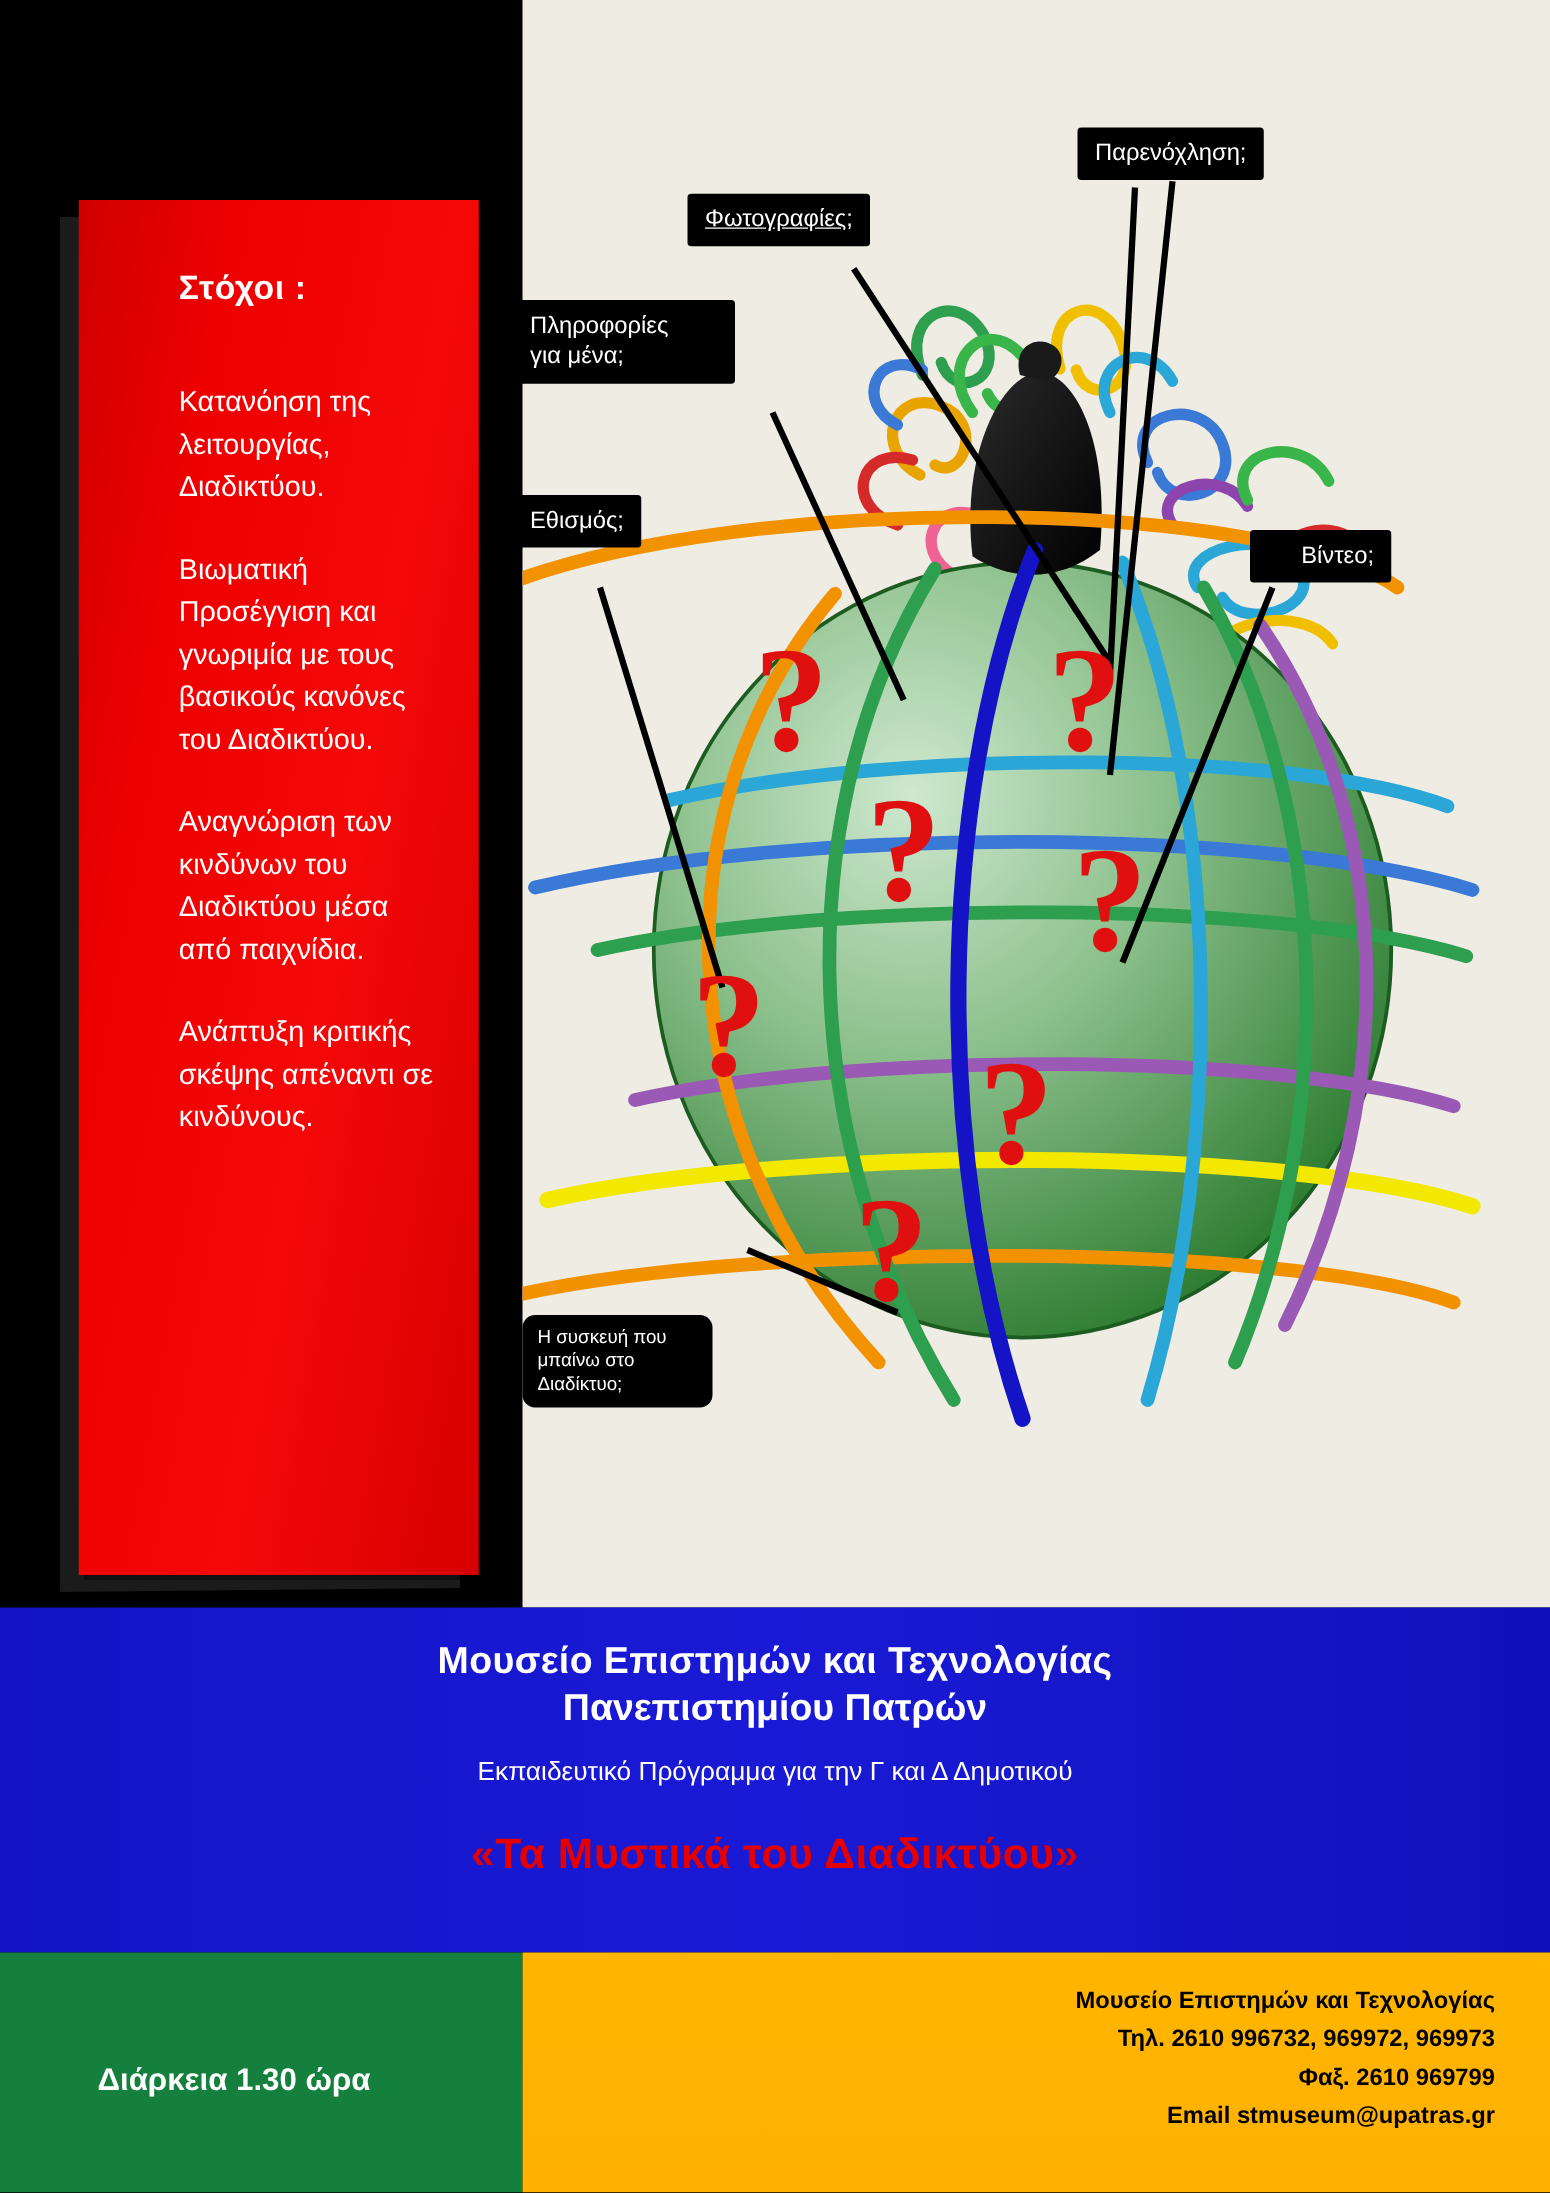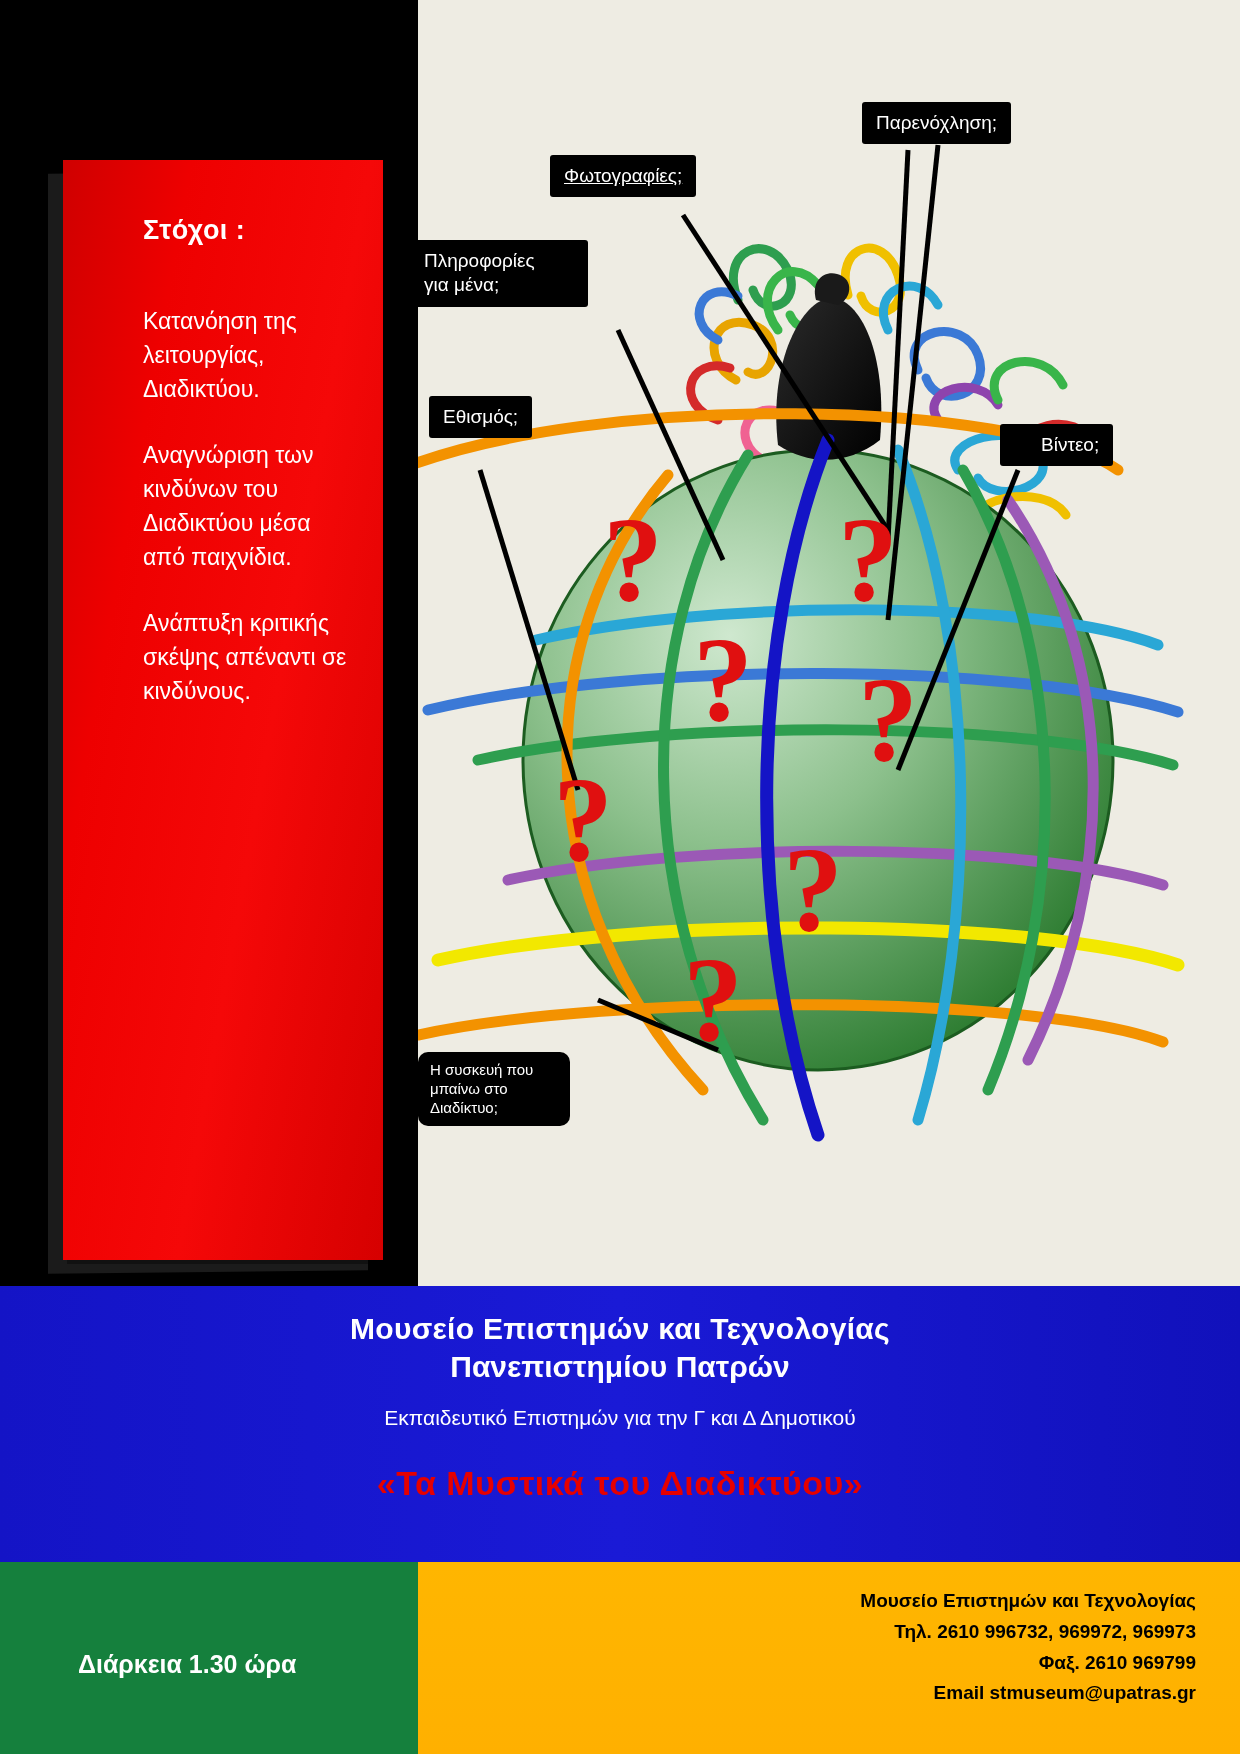--- a/index.html
+++ b/index.html
@@ -248,44 +248,45 @@
       <text x="185" y="600" font-family="Liberation Serif, serif" font-size="120" font-weight="bold" fill="#e01010">?</text>
       <text x="275" y="720" font-family="Liberation Serif, serif" font-size="120" font-weight="bold" fill="#e01010">?</text>
       <text x="420" y="600" font-family="Liberation Serif, serif" font-size="120" font-weight="bold" fill="#e01010">?</text>
       <text x="440" y="760" font-family="Liberation Serif, serif" font-size="120" font-weight="bold" fill="#e01010">?</text>
       <text x="135" y="860" font-family="Liberation Serif, serif" font-size="120" font-weight="bold" fill="#e01010">?</text>
       <text x="365" y="930" font-family="Liberation Serif, serif" font-size="120" font-weight="bold" fill="#e01010">?</text>
       <text x="265" y="1040" font-family="Liberation Serif, serif" font-size="120" font-weight="bold" fill="#e01010">?</text>
     </svg>
   </div>
 
-  <div class="bubble" style="left:429px; top:396px;text-align:center;">Εθισμός;</div>
+  <div class="bubble" style="left:410px; top:396px;text-align:center;">Εθισμός;</div>
   <div class="bubble" style="left:410px; top:240px; width:150px;">Πληροφορίες
 για μένα;</div>
   <div class="bubble" style="left:550px; top:155px;text-decoration:underline;">Φωτογραφίες;</div>
   <div class="bubble" style="left:862px; top:102px;">Παρενόχληση;</div>
   <div class="bubble" style="left:1000px; top:424px;padding-left:41px;">Βίντεο;</div>
   <div class="bubble small" style="left:418px; top:1052px; width:128px;">Η συσκευή που
 μπαίνω  στο
 Διαδίκτυο;</div>
 
   <div class="red-shadow"></div>
   <div class="red-box">
     <div class="red-box-inner">
       <div class="goals-title">Στόχοι :</div>
       <div class="goal-item">Κατανόηση της λειτουργίας, Διαδικτύου.</div>
+      <div class="goal-item">Βιωματική Προσέγγιση και γνωριμία με τους βασικούς κανόνες του Διαδικτύου.</div>
       <div class="goal-item">Αναγνώριση των  κινδύνων του Διαδικτύου μέσα από παιχνίδια.</div>
       <div class="goal-item">Ανάπτυξη κριτικής σκέψης απέναντι σε κινδύνους.</div>
     </div>
   </div>
 
   <div class="blue-band">
     <div class="org-line1">Μουσείο  Επιστημών και Τεχνολογίας</div>
     <div class="org-line2">Πανεπιστημίου Πατρών</div>
-    <div class="program-line">Εκπαιδευτικό Επιστημών για την Γ και Δ Δημοτικού</div>
+    <div class="program-line">Εκπαιδευτικό Πρόγραμμα για την Γ και Δ Δημοτικού</div>
     <div class="title-main">«Τα Μυστικά του Διαδικτύου»</div>
   </div>
 
   <div class="bottom-black">
     <div class="duration">Διάρκεια  1.30 ώρα</div>
   </div>
 
   <div class="bottom-orange">
     <div class="contact-line">Μουσείο Επιστημών και Τεχνολογίας</div>
     <div class="contact-line">Τηλ. 2610 996732, 969972, 969973</div>

